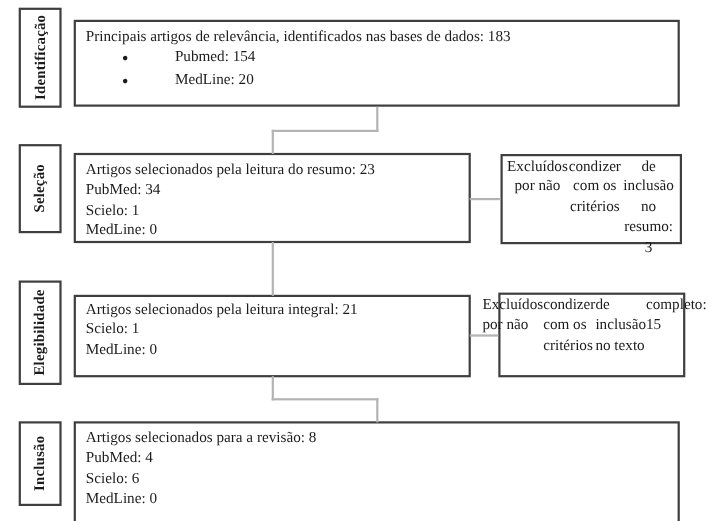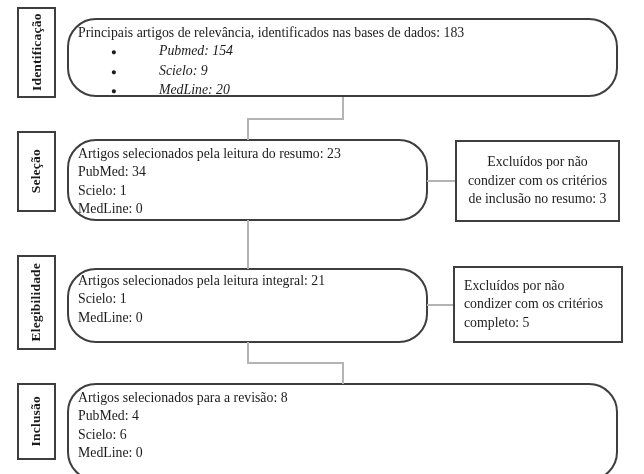--- a/index.html
+++ b/index.html
@@ -27,31 +27,31 @@
     align-items: center;
     justify-content: center;
   }
   .stage-box .stage-label {
     transform: rotate(-90deg);
     white-space: nowrap;
     font-weight: bold;
     font-size: 13.5px;
     letter-spacing: 0.2px;
   }
-  .main-box { padding: 4px 8px 0 9px; border-radius: 29px; }
-  .bullet-row { display: flex; font-style: italic; }
+  .main-box { padding: 4px 8px 0 9px; }
+  .bullet-row { display: flex; }
   .bullet-row .bullet {
     box-sizing: border-box;
     width: 81px;
     padding-left: 33px;
   }
   .bullet-row .bullet::before { content: "●"; font-size: 9.5px; }
   .side-box {
     display: flex;
-    flex-direction: column;
+    flex-direction: row;
     justify-content: center;
   }
   .side-box.centered { text-align: center; padding: 0 4px; }
   .side-box.left-aligned { text-align: left; padding: 0 4px 0 9px; }
   .connector {
     position: absolute;
     background: #b4b4b4;
   }
 </style>
 </head>
@@ -70,24 +70,20 @@
   </div>
   <div class="box stage-box" style="top:383px; height:77px;">
     <span class="stage-label">Inclusão</span>
   </div>
 
   <div class="box main-box" style="left:67px; top:18px; width:551px; height:79px;">
     <div>Principais artigos de relevância, identificados nas bases de dados: 183</div>
     <div class="bullet-row">
       <span class="bullet"></span>
       <span>Pubmed: 154</span>
-    </div>
-    <div class="bullet-row">
-      <span class="bullet"></span>
-      <span>Scielo: 9</span>
     </div>
     <div class="bullet-row">
       <span class="bullet"></span>
       <span>MedLine: 20</span>
     </div>
   </div>
 
   <div class="box main-box" style="left:67px; top:139px; width:361px; height:82px;">
     <div>Artigos selecionados pela leitura do resumo: 23</div>
     <div>PubMed: 34</div>
@@ -110,21 +106,22 @@
 
   <div class="box side-box centered" style="left:455px; top:140px; width:165px; height:82px;">
     <div>Excluídos por não</div>
     <div>condizer com os critérios</div>
     <div>de inclusão no resumo: 3</div>
   </div>
 
   <div class="box side-box left-aligned" style="left:453px; top:266px; width:170px; height:77px;">
     <div>Excluídos por não</div>
     <div>condizer com os critérios</div>
-    <div>completo: 5</div>
+    <div>de inclusão no texto</div>
+    <div>completo: 15</div>
   </div>
 
   <div class="connector" style="left:342px; top:97px;  width:2px;  height:23px;"></div>
   <div class="connector" style="left:247px; top:118px; width:97px; height:2px;"></div>
   <div class="connector" style="left:247px; top:118px; width:2px;  height:22px;"></div>
 
   <div class="connector" style="left:247px; top:220px; width:2px;  height:49px;"></div>
 
   <div class="connector" style="left:247px; top:342px; width:2px;  height:22px;"></div>
   <div class="connector" style="left:247px; top:362px; width:97px; height:2px;"></div>

